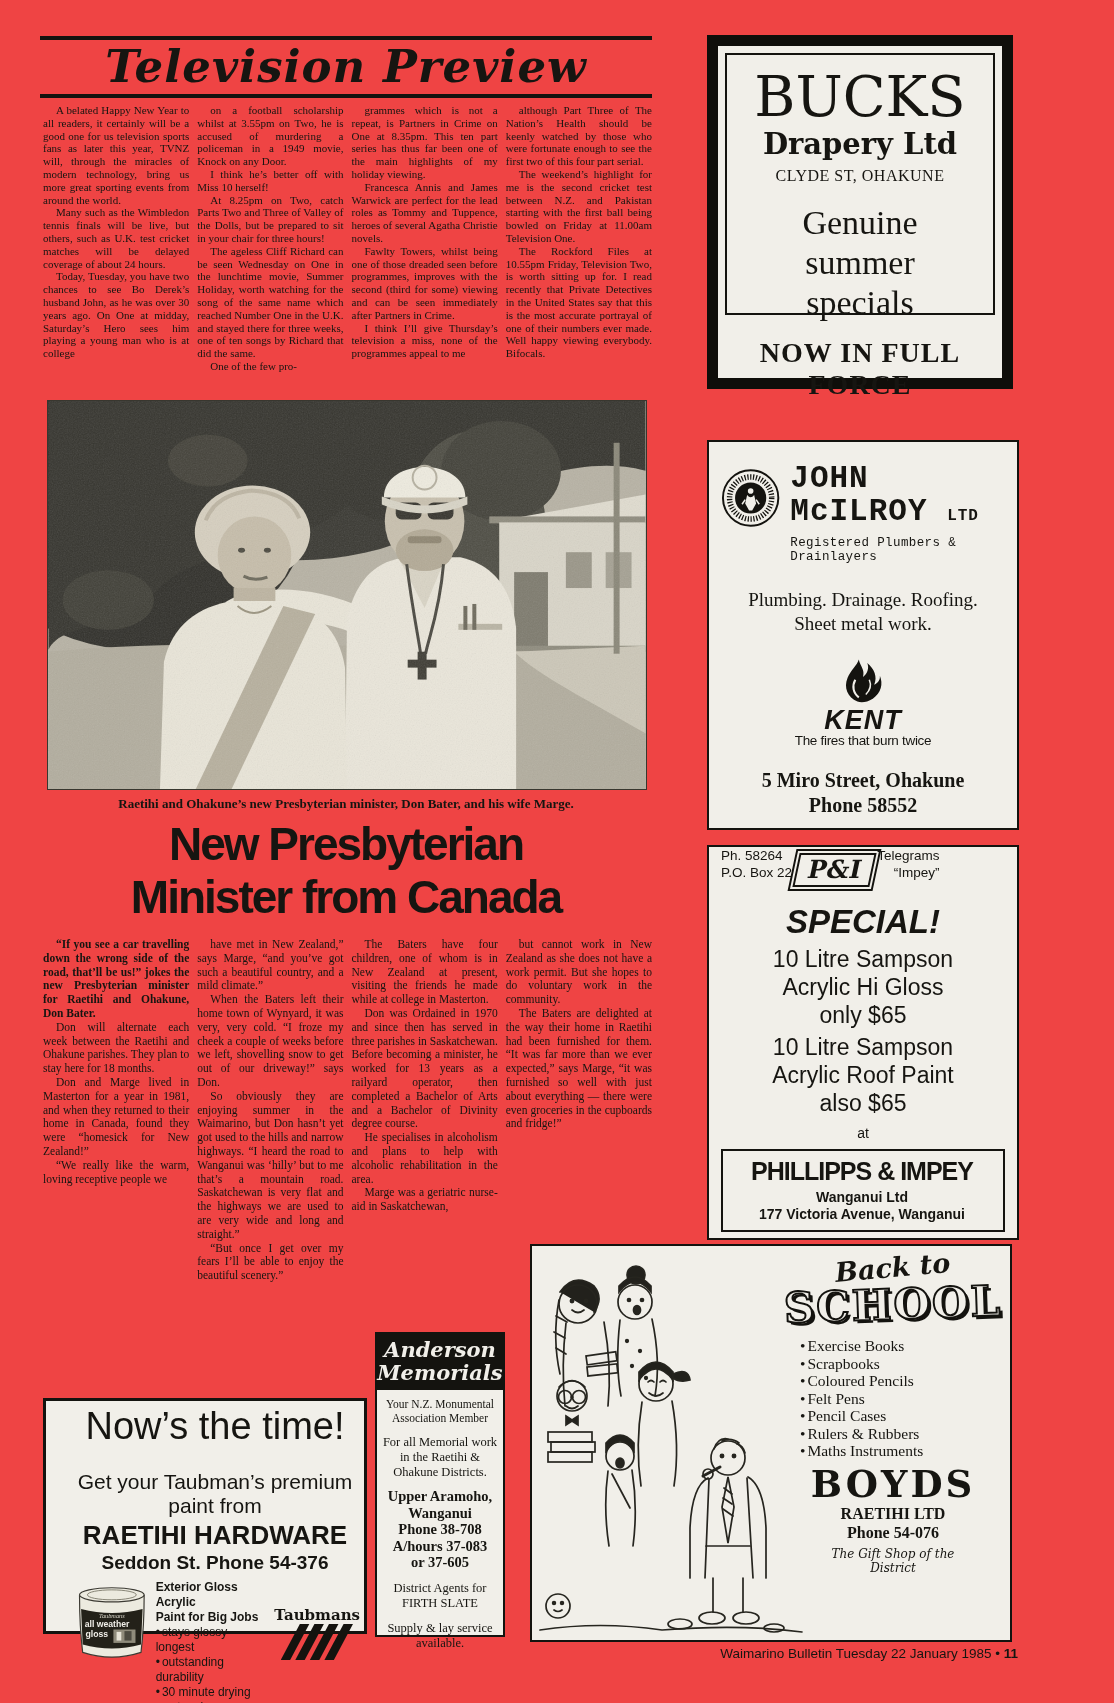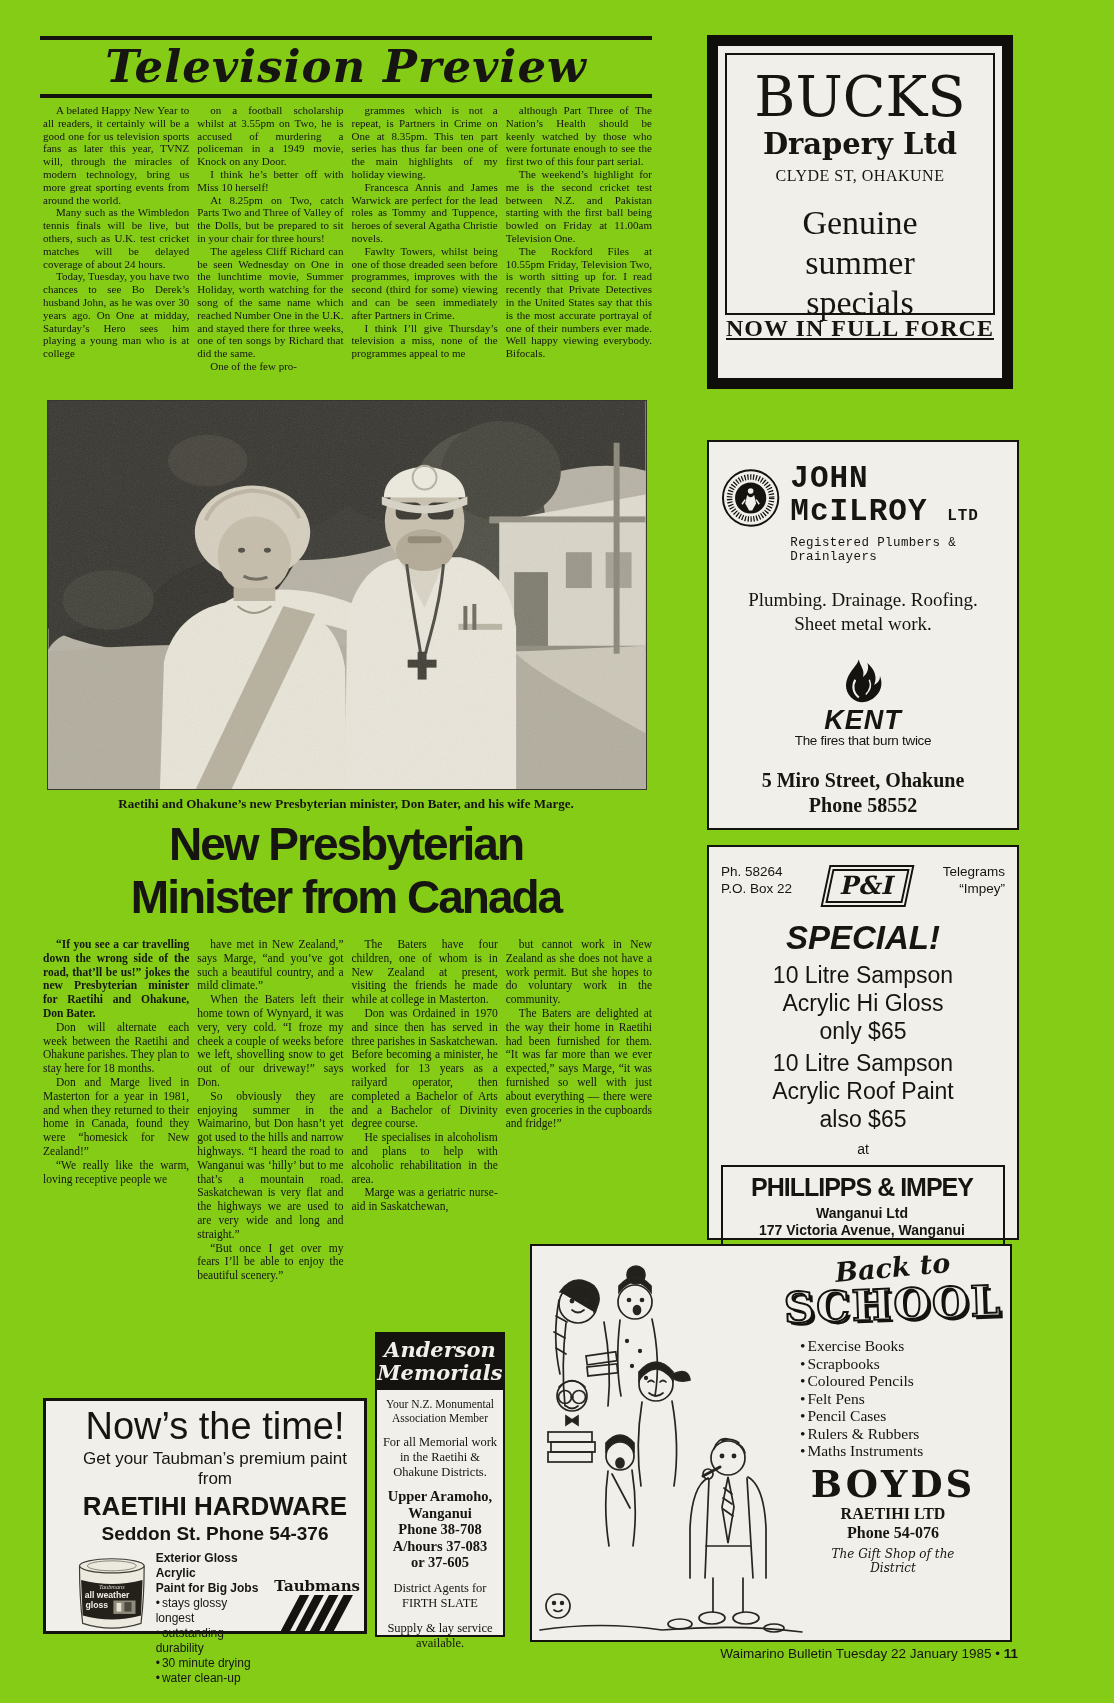--- a/index.html
+++ b/index.html
@@ -1,16 +1,16 @@
 <!DOCTYPE html>
 <html><head>
 <meta charset="utf-8">
 <style>
   html,body{margin:0;padding:0;background:#7d7b76;}
-  .page{position:relative;width:1114px;height:1703px;margin:0 auto;background:#84cc16;
+  .page{position:relative;width:1114px;height:1703px;margin:0 auto;background:#ef4444;
         font-family:"Liberation Serif",serif;color:#161511;overflow:hidden;}
   .abs{position:absolute;}
   .rule{background:#14130f;height:4px;}
   
   .tv-title{font-family:"DejaVu Serif",serif;font-style:italic;font-weight:bold;
             font-size:45px;text-align:center;letter-spacing:1px;}
   .cols{display:flex;gap:8px;}
   .cols .c{flex:1;min-width:0;}
   .newsp{font-size:11px;line-height:12.8px;}
   .newsp2{font-size:11.5px;line-height:13.8px;}
@@ -24,49 +24,49 @@
   
   .adbox{border:2px solid #14130f;background:#f1efe9;z-index:2;}
   .ctr{text-align:center;}
   
   .bucks-outer{border:11px solid #0f0e0a;padding:7px;z-index:2;background:#f1efe9;}
   .bucks-inner{border:2px solid #14130f;height:258px;}
   .bucks-name{font-family:"DejaVu Serif",serif;font-weight:normal;font-size:56px;line-height:60px;margin-top:12px;}
   .bucks-sub{font-family:"DejaVu Serif",serif;font-weight:bold;font-size:29px;line-height:34px;}
   .bucks-addr{font-size:16px;letter-spacing:.5px;margin-top:6px;}
   .bucks-special{font-size:34px;line-height:40px;margin-top:18px;}
-  .bucks-foot{font-size:24px;font-weight:bold;margin-top:0;letter-spacing:1px;text-decoration:underline;}
+  .bucks-foot{font-size:28px;font-weight:bold;margin-top:22px;letter-spacing:1px;}
   
   .mc-head{display:flex;align-items:flex-start;gap:10px;padding:20px 12px 0 12px;font-family:Liberation Mono, monospace;}
   .mc-name{font-size:31px;line-height:33px;font-weight:bold;letter-spacing:1px;}
   .mc-ltd{font-size:16px;font-weight:bold;}
   .mc-reg{font-size:12.5px;letter-spacing:.4px;margin-top:3px;}
   .mc-serv{font-size:19px;line-height:24px;margin-top:24px;}
   .kent-name{font-family:"Liberation Sans",sans-serif;font-style:italic;font-weight:bold;
              font-size:27px;letter-spacing:1px;line-height:26px;}
   .kent-tag{font-family:"Liberation Sans",sans-serif;font-size:13.5px;letter-spacing:-.3px;}
   .mc-addr{font-size:20px;font-weight:bold;line-height:25px;margin-top:20px;}
   
-  .pi-top{display:flex;justify-content:space-between;align-items:flex-start;padding:16px 12px 0 12px;
+  .pi-top{display:flex;justify-content:flex-start;align-items:flex-start;padding:0 12px 0 12px;
           font-family:"Liberation Sans",sans-serif;font-size:13.5px;line-height:17px;}
   .pi-logo{transform:skewX(-12deg);border:2.5px solid #14130f;padding:2px;margin-top:2px;}
   .pi-logo-in{border:2px solid #14130f;padding:0 10px;font-family:"DejaVu Serif",serif;
               font-weight:bold;font-size:25px;line-height:30px;}
   .pi-special{font-family:"Liberation Sans",sans-serif;font-style:italic;font-weight:bold;
               font-size:33px;margin-top:12px;}
   .pi-item{font-family:"Liberation Sans",sans-serif;font-size:23px;line-height:28px;margin-top:4px;}
   .pi-at{font-family:"Liberation Sans",sans-serif;font-size:14px;margin-top:8px;}
   .pi-dealer{border:2px solid #14130f;margin:8px 12px 0 12px;padding:6px 2px 7px 0;
              font-family:"Liberation Sans",sans-serif;}
   .pi-dealer-name{font-size:25px;font-weight:bold;letter-spacing:-1px;}
   .pi-dealer-sub{font-size:14px;font-weight:bold;line-height:17px;margin-top:3px;}
   
   .rh-box{border:3px solid #14130f;z-index:2;background:#f1efe9;}
   .rh-now{font-family:"Liberation Sans",sans-serif;font-size:38px;margin-top:4px;}
-  .rh-get{font-family:"Liberation Sans",sans-serif;font-size:17px;margin-top:1px;}
+  .rh-get{font-family:"Liberation Sans",sans-serif;font-size:21px;margin-top:22px;}
   .rh-name{font-family:"Liberation Sans",sans-serif;font-weight:bold;font-size:26px;margin-top:2px;}
   .rh-addr{font-family:"Liberation Sans",sans-serif;font-weight:bold;font-size:19px;margin-top:1px;}
   .rh-row{display:flex;align-items:flex-start;gap:6px;padding:6px 4px 0 8px;}
   .rh-prod{font-family:"Liberation Sans",sans-serif;font-size:12px;line-height:15px;text-align:left;}
   .rh-prod .bold{font-weight:bold;}
   .rh-bullets div::before{content:"•";margin-right:2px;}
   .tb-name{font-family:"DejaVu Serif",serif;font-weight:bold;font-size:15px;}
   
   .an-head{background:#14130f;color:#f1efe9;font-family:"DejaVu Serif",serif;font-style:italic;
            font-weight:bold;font-size:21px;line-height:23px;padding:4px 0 6px 0;}

